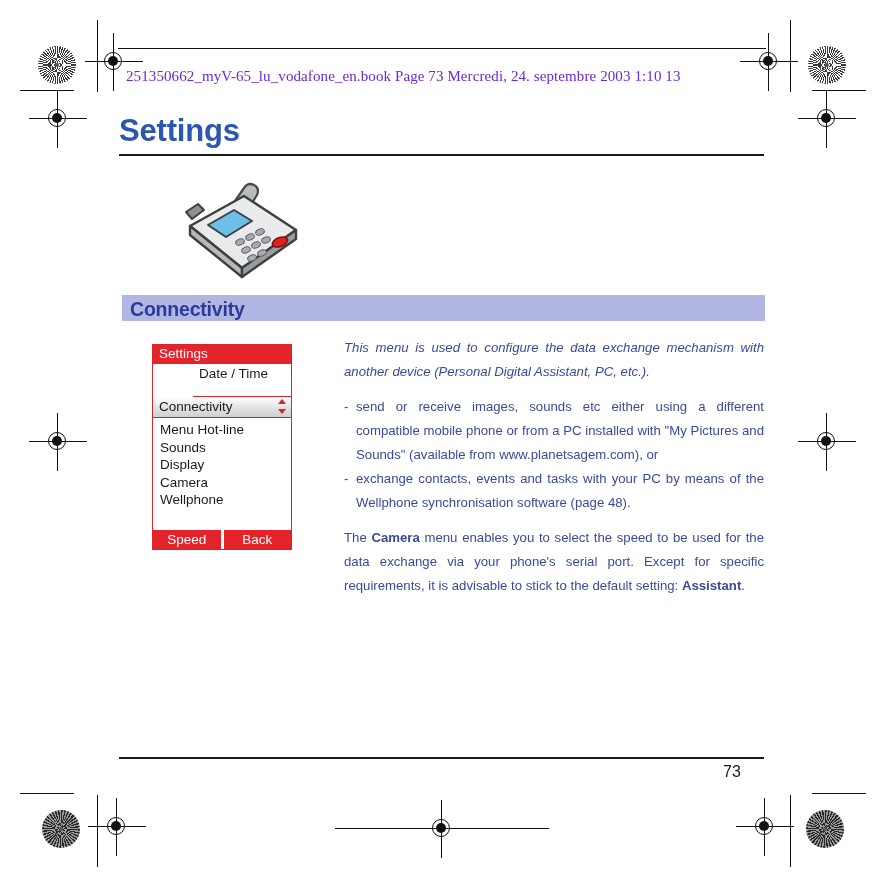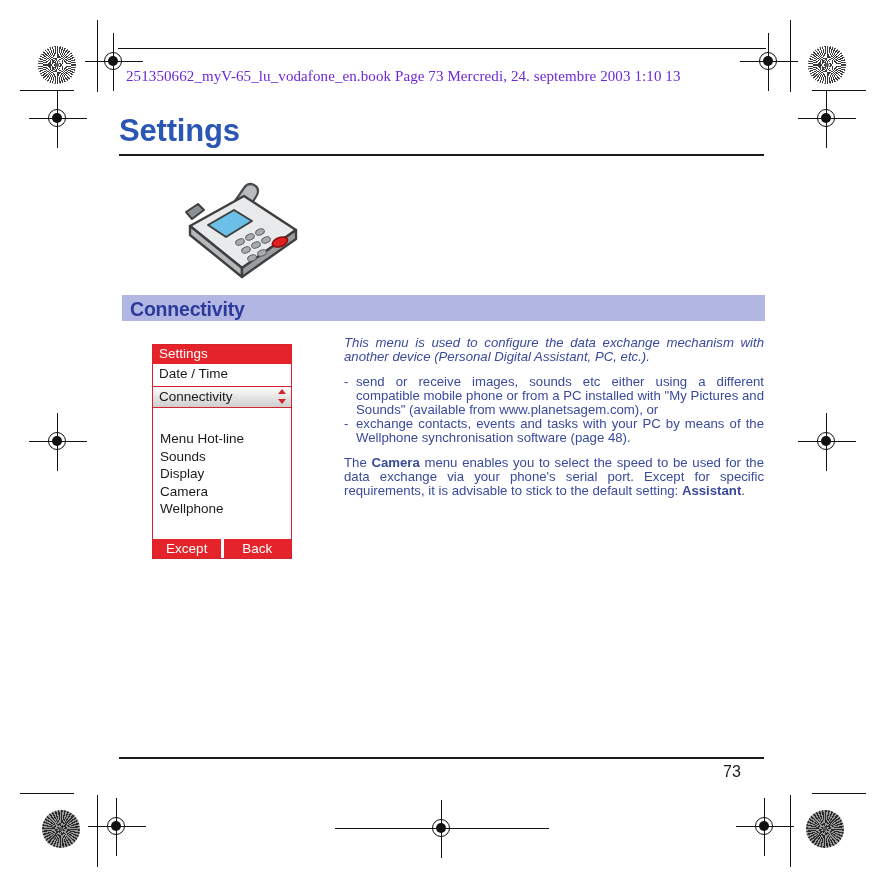--- a/index.html
+++ b/index.html
@@ -140,24 +140,25 @@
     color: #1a1a1a;
   }
   .ps-title {
     background: #e5232b;
     color: #ffffff;
     font-size: 13.5px;
     padding: 1px 0 2px 6px;
     line-height: 16px;
   }
   .ps-row {
-    padding: 1px 0 4px 6px;
+    padding: 1px 0 14px 6px;
     line-height: 17px;
     border-bottom: 1.4px solid #d4242c;
     background: #fff;
+    margin-left: 40px;
   }
   .ps-row-selected {
     position: relative;
     padding: 1px 0 2px 6px;
     line-height: 17px;
     border-bottom: 1.4px solid #d4242c;
     background: linear-gradient(to bottom, #ffffff 0%, #e3e3e3 55%, #cfcfcf 100%);
   }
   .ps-arrows {
     position: absolute;
@@ -170,21 +171,20 @@
     width: 0; height: 0;
     border-left: 4.5px solid transparent;
     border-right: 4.5px solid transparent;
   }
   .ps-arrow-up { top: 0;  border-bottom: 5px solid #d4242c; }
   .ps-arrow-dn { top: 10px; border-top: 5px solid #d4242c; }
 
   .ps-list {
     padding: 3px 0 20px 7px;
     line-height: 17.5px;
-    margin-top: 19px;
   }
   .ps-list div { white-space: nowrap; }
   .ps-footer {
     display: flex;
     background: #e5232b;
     color: #fff;
     height: 19px;
     align-items: center;
     border-top: 1.5px solid #ffffff;
   }
@@ -200,21 +200,21 @@
     background: #ffffff;
   }
 
   
   .copy {
     position: absolute;
     left: 344px; top: 336px;
     width: 420px;
     color: #3a4a9c;
     font-size: 13.2px;
-    line-height: 14px;
+    line-height: 24px;
     text-align: justify;
   }
   .copy p { margin: 0 0 11px 0; }
   .copy p.tight { margin-bottom: 0; }
   .copy .intro { font-style: italic; }
   .copy b { font-weight: bold; }
 
   .bullet {
     display: flex;
     margin: 0;
@@ -391,21 +391,21 @@
 
   <div class="ps-list">
     <div>Menu Hot-line</div>
     <div>Sounds</div>
     <div>Display</div>
     <div>Camera</div>
     <div>Wellphone</div>
   </div>
 
   <div class="ps-footer">
-    <div class="ps-softkey">Except</div>
+    <div class="ps-softkey">Speed</div>
     <div class="ps-divider"></div>
     <div class="ps-softkey">Back</div>
   </div>
 </div>
 
 <div class="copy">
 
   <p class="intro">This menu is used to configure the data exchange mechanism with another device (Personal Digital Assistant, PC, etc.).</p>
 
 

